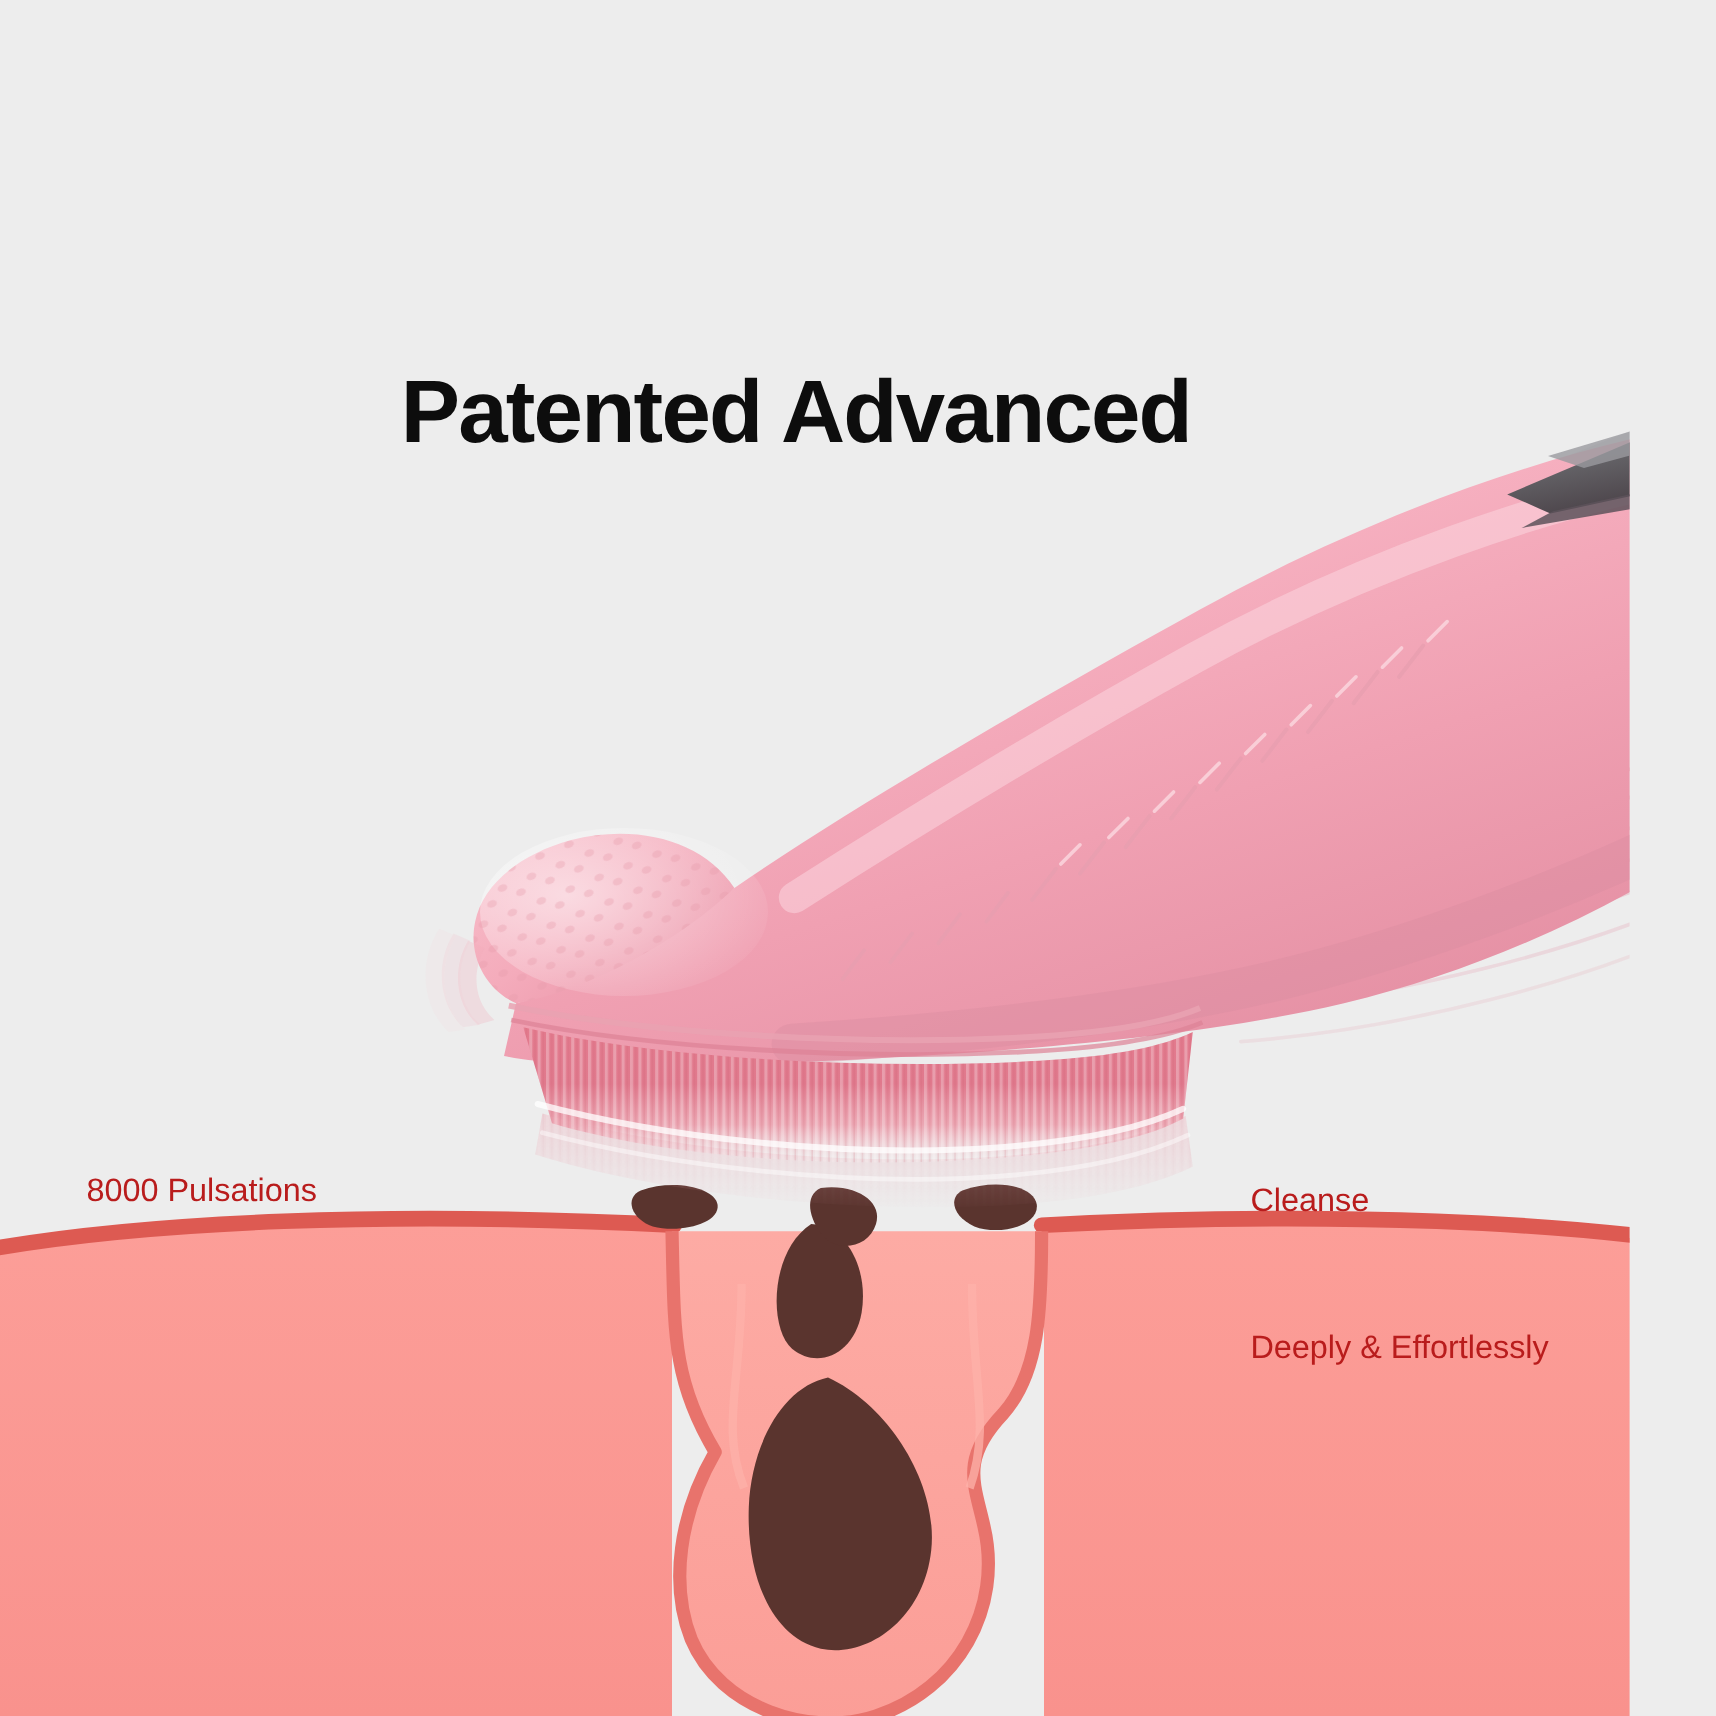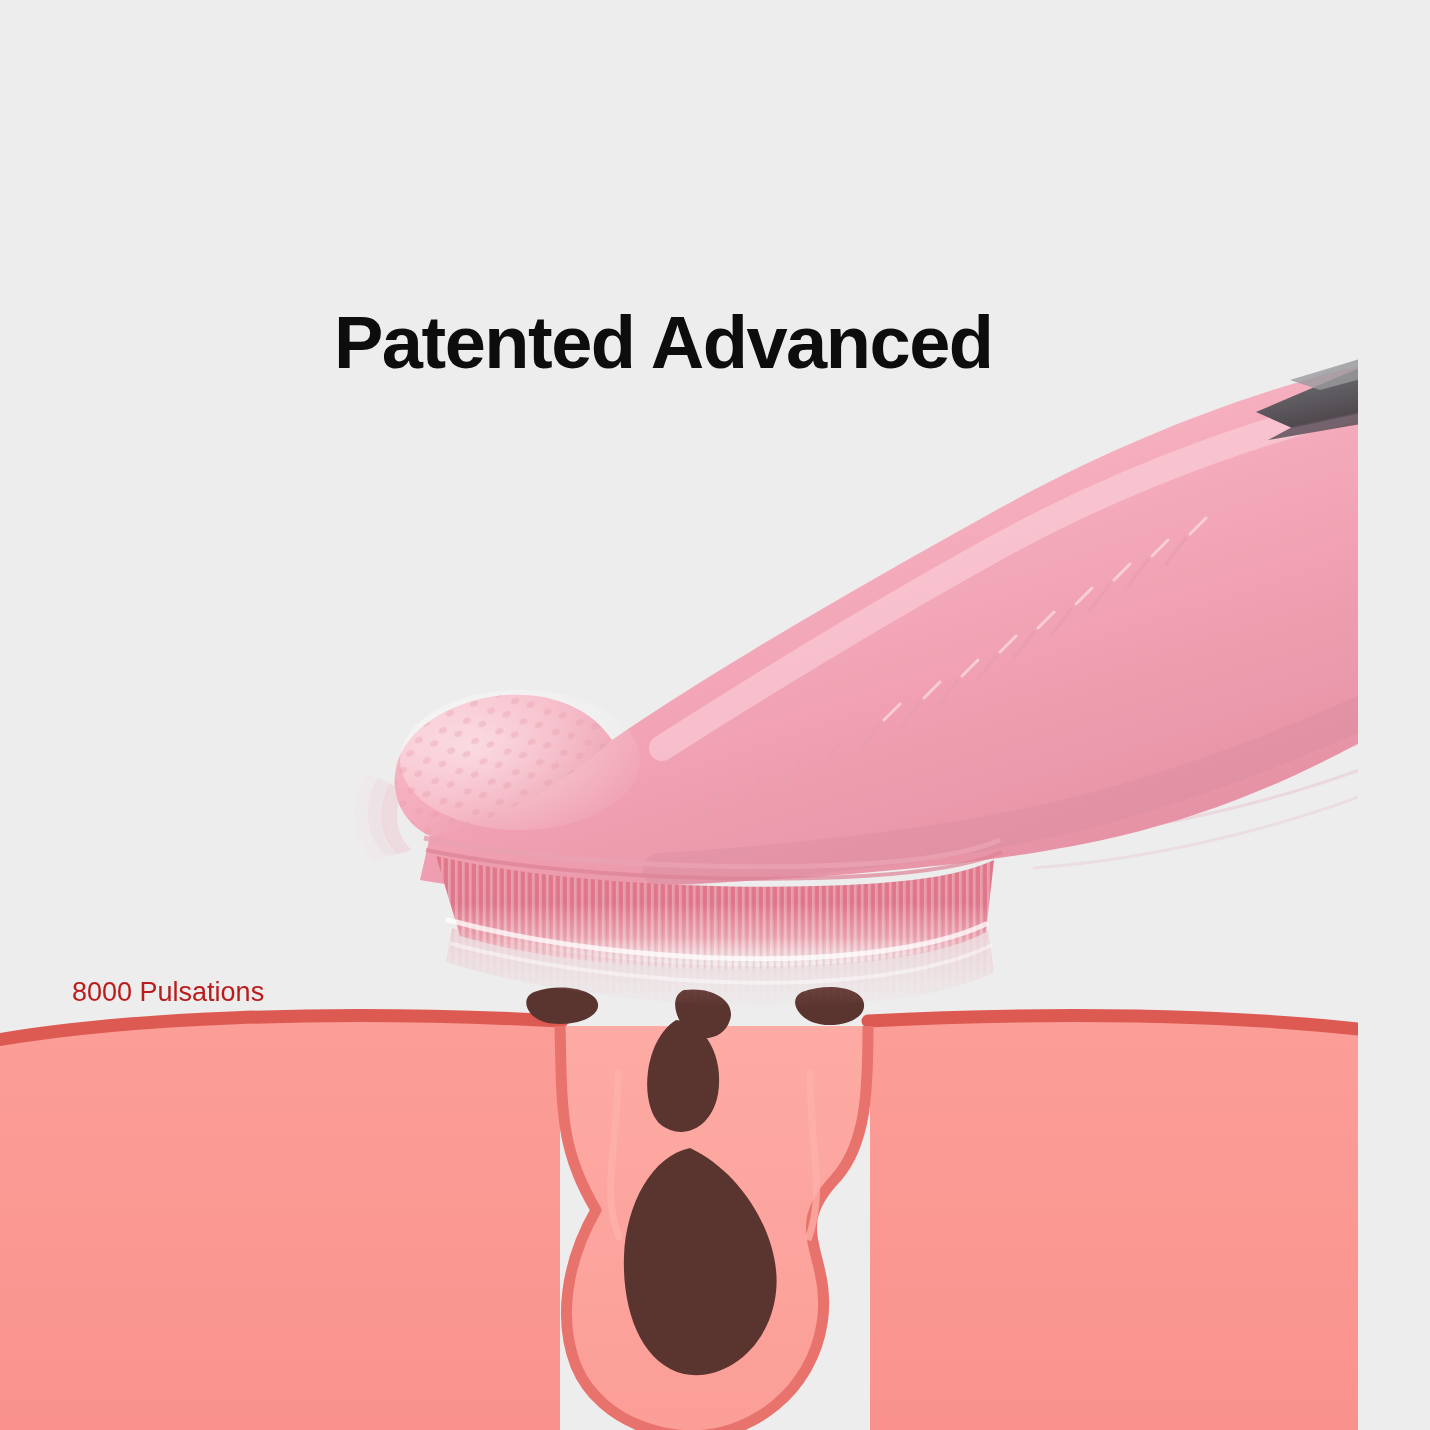--- a/index.html
+++ b/index.html
@@ -334,15 +334,17 @@
 
   <div id="headline">
     <span class="l1">Patented Advanced</span>
   </div>
 
   <div class="annot" id="annot-left">
     <span class="ln">8000 Pulsations</span>
   </div>
 
   <div class="annot" id="annot-right">
+    <span class="ln">Cleanse</span>
+    <span class="ln">Deeply &amp; Effortlessly</span>
   </div>
 
 </div>
 
 </body></html>

